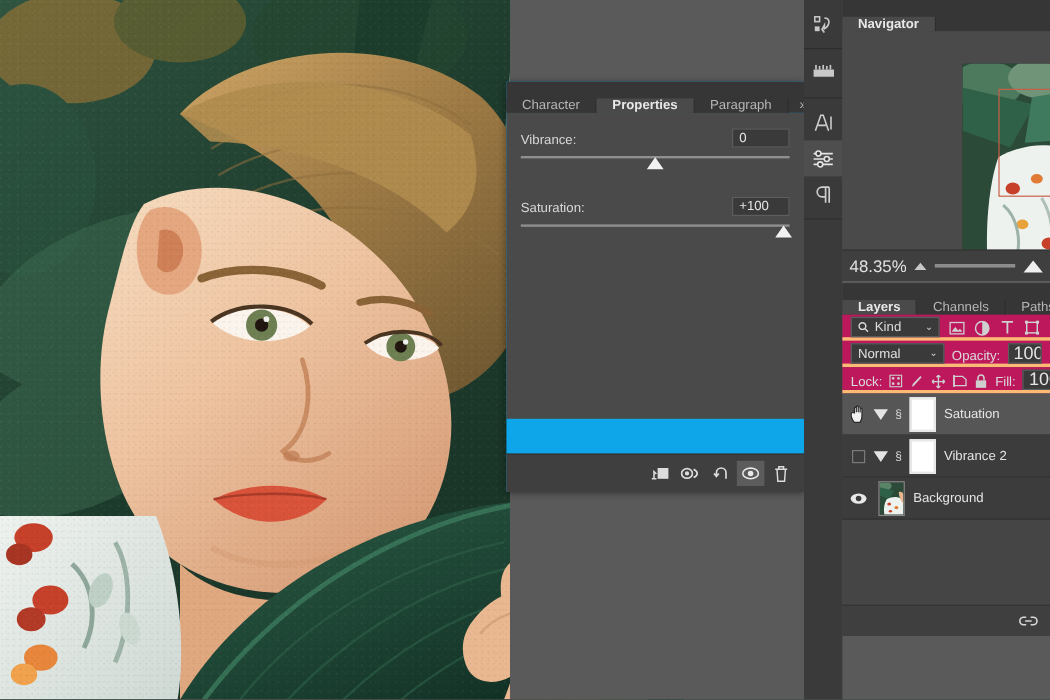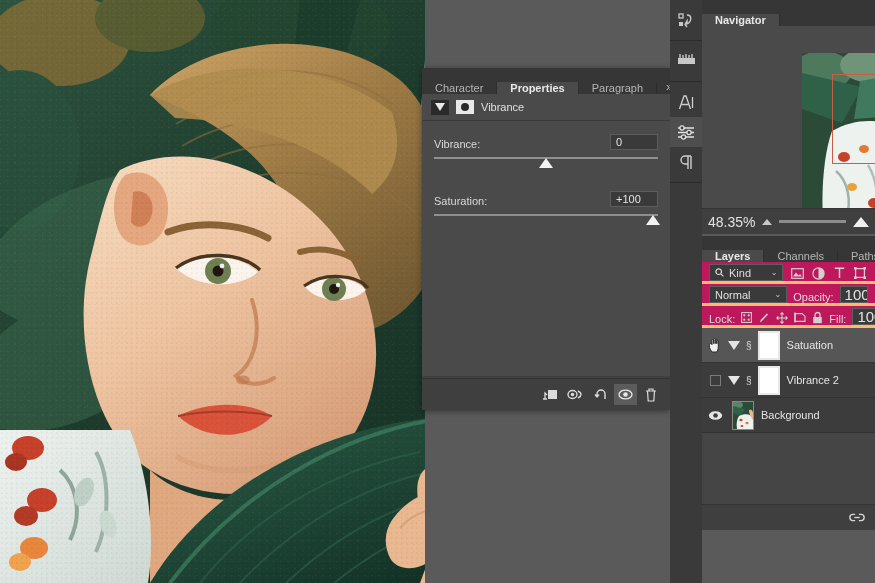--- a/index.html
+++ b/index.html
@@ -25,21 +25,21 @@
     background-image:
       radial-gradient(circle at 11% 23%, rgba(255,255,255,.5) 0.5px, transparent 1px),
       radial-gradient(circle at 37% 61%, rgba(0,0,0,.5) 0.5px, transparent 1px),
       radial-gradient(circle at 72% 14%, rgba(255,255,255,.4) 0.5px, transparent 1px),
       radial-gradient(circle at 88% 77%, rgba(0,0,0,.4) 0.5px, transparent 1px);
     background-size:7px 7px, 5px 5px, 9px 9px, 6px 6px;
   }
   .photo-clip { position:absolute; left:425px; top:0; width:145px; height:583px; background:#5a5a5a; }
 
   
-  .panel { position:absolute; background:#404040; }
+  .panel { position:absolute; background:#0ea5e9; }
   .tabbar { display:flex; align-items:flex-end; height:26px; background:#363636; }
   .tab {
     display:flex; align-items:center; padding:0 13px;
     font-size:11px; color:#b6b6b6; background:#363636;
     border-right:1px solid #2e2e2e; white-space:nowrap;
   }
   .tab.active { background:#4a4a4a; color:#e8e8e8; font-weight:bold; }
 
   
   #properties { left:422px; top:68px; width:248px; height:342px;
@@ -350,25 +350,20 @@
       <div class="tab">Character</div>
       <div class="tab active">Properties</div>
       <div class="tab">Paragraph</div>
       <div class="tab-extra">
         <span>»</span>
         <span class="tab-sep"></span>
         <span class="menu-sq"></span>
       </div>
     </div>
 
-    <div class="prop-head">
-      <span class="ic-tri"></span>
-      <span class="ic-adj"></span>
-      <span class="prop-title">Vibrance</span>
-    </div>
 
     <div class="prop-body">
       <div class="slider-row">
         <div class="slider-top">
           <span class="slider-label">Vibrance:</span>
           <span class="val-box">0</span>
         </div>
         <div class="track">
           <span class="thumb" style="left:calc(50% - 7px);"></span>
         </div>

